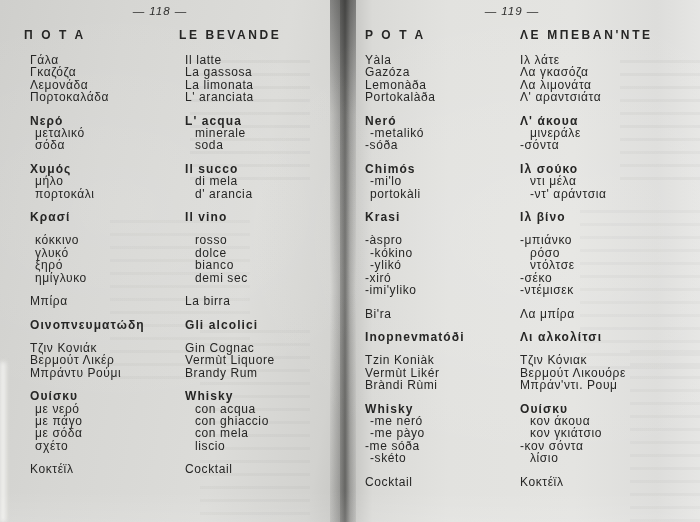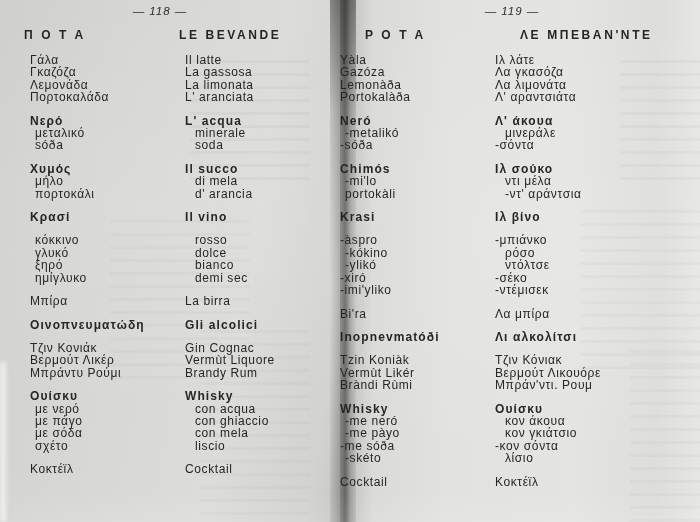--- a/index.html
+++ b/index.html
@@ -61,21 +61,21 @@
     color:#2c2c2b;height:16px;line-height:16px;font-style:italic;
   }
   #page-left .page-number{width:300px;margin-left:10px;}
   #page-right .page-number{width:300px;margin-left:22px;}
   .col-headers{display:flex;margin-top:9px;font-weight:bold;font-size:12px;letter-spacing:2.6px;}
   #page-left  .col-headers{padding-left:24px;}
   #page-right .col-headers{padding-left:25px;}
   .col-headers .h1{width:155px;flex:none;}
   .rows{margin-top:12px;}
   #page-left  .rows{padding-left:30px;}
-  #page-right .rows{}
+  #page-right .rows{padding-left:25px;}
   .group{margin-bottom:11px;}
   .row{display:flex;line-height:12.4px;font-size:12px;letter-spacing:0.6px;}
   .row .c1{width:155px;flex:none;white-space:pre;}
   .row .c2{white-space:pre;}
   .row.bold{font-weight:bold;letter-spacing:1.1px;align-items:flex-end;}
   .row.ind .c1,.row.ind .c2{padding-left:5px;}
 </style>
 </head>
 <body>
 
@@ -110,21 +110,21 @@
           <div class="group">
             <div class="row bold">
               <span class="c1">Νερό</span>
               <span class="c2">L' acqua</span>
             </div>
             <div class="row ind">
               <span class="c1">μεταλικό</span>
               <span class="c2">minerale</span>
             </div>
             <div class="row ind">
-              <span class="c1">sóða</span>
+              <span class="c1">σόδα</span>
               <span class="c2">soda</span>
             </div>
           </div>
           <div class="group">
             <div class="row bold">
               <span class="c1">Χυμός</span>
               <span class="c2">Il succo</span>
             </div>
             <div class="row ind">
               <span class="c1">μήλο</span>

